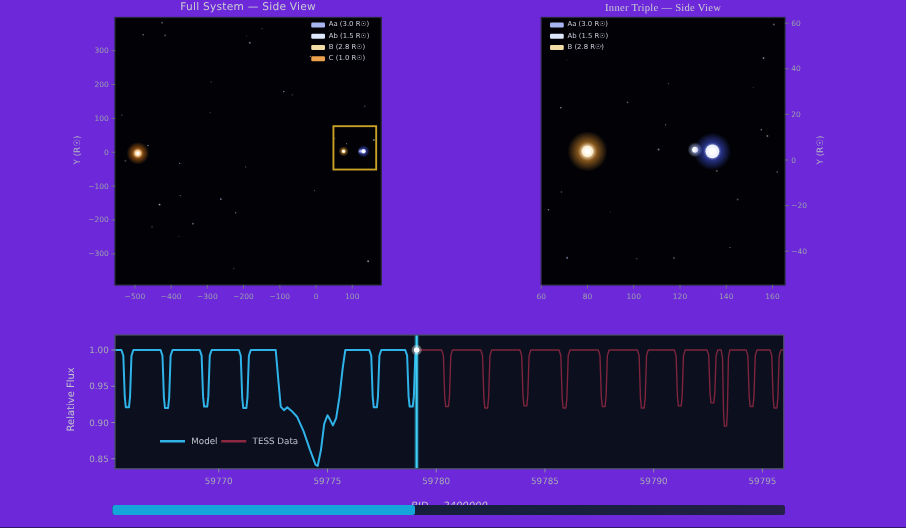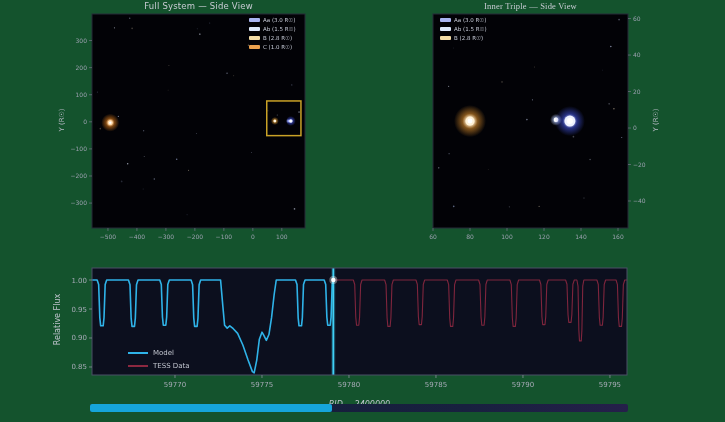--- a/index.html
+++ b/index.html
@@ -1,28 +1,28 @@
 <!DOCTYPE html>
 <html><head>
 <meta charset="utf-8">
 <style>
   html,body{margin:0;padding:0;background:#06080f;}
-  #stage{position:relative;width:725px;height:422px;background:#14532d;overflow:hidden;
+  #stage{position:relative;width:725px;height:422px;background:#6d28d9;overflow:hidden;
          font-family:"DejaVu Sans", sans-serif;color:#c6c9d2;}
   .title{position:absolute;text-align:center;font-size:8.5px;color:#c9ccd4;letter-spacing:.2px;}
   .xlabel{position:absolute;text-align:center;font-size:7px;color:#b4b8c2;margin-top:36px;}
   .ylabel{position:absolute;text-align:center;font-size:7px;color:#b4b8c2;transform:rotate(-90deg);}
   .lc-xlabel{position:absolute;text-align:center;font-size:8px;color:#c0c4ce;}
   .lc-ylabel{position:absolute;text-align:center;font-size:8px;color:#c0c4ce;transform:rotate(-90deg);}
   svg{position:absolute;display:block;}
   .panel-legend{position:absolute;display:flex;flex-direction:column;gap:2px;}
   .panel-legend .row{display:flex;align-items:center;gap:3px;height:7px;}
   .panel-legend .sw{width:11px;height:4px;border-radius:1px;flex:0 0 auto;}
   .panel-legend .lb{font-size:5.5px;color:#c8ccd8;white-space:nowrap;}
-  .lc-legend{position:absolute;display:flex;flex-direction:column;gap:3px;}
+  .lc-legend{position:absolute;display:flex;gap:3px;}
   .lc-legend .row{display:flex;align-items:center;gap:5px;height:10px;}
   .lc-legend .sw{width:20px;height:2px;flex:0 0 auto;}
   .lc-legend .lb{font-size:7px;color:#c0c4ce;white-space:nowrap;}
   #progress-track{position:absolute;left:90px;top:404px;width:538px;height:8px;border-radius:2px;
        background:linear-gradient(90deg,#131c38 0%,#18203f 70%,#251f4a 100%);cursor:pointer;}
   #progress-fill{height:100%;border-radius:2px;}
 </style>
 </head>
 <body>
 

